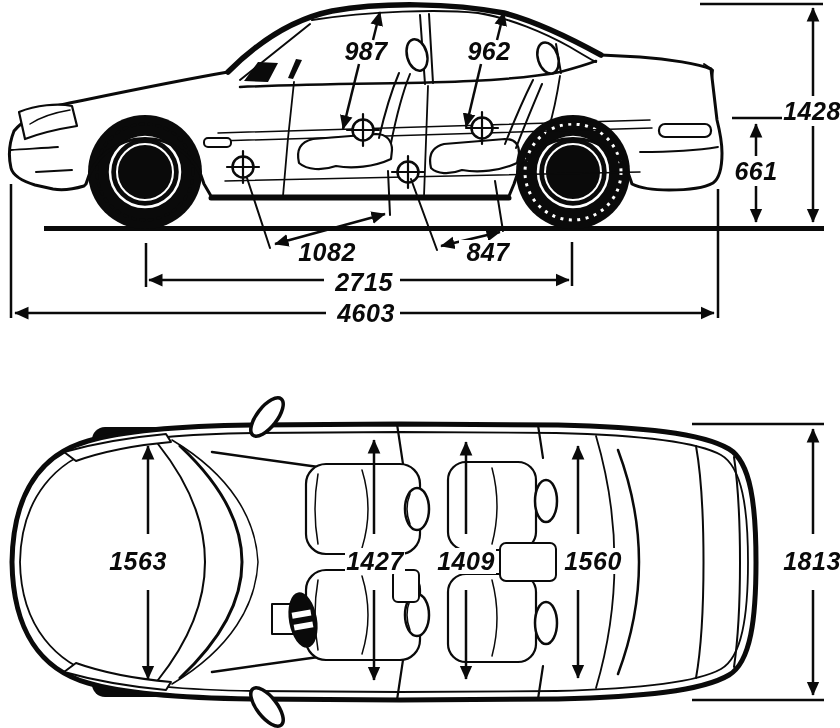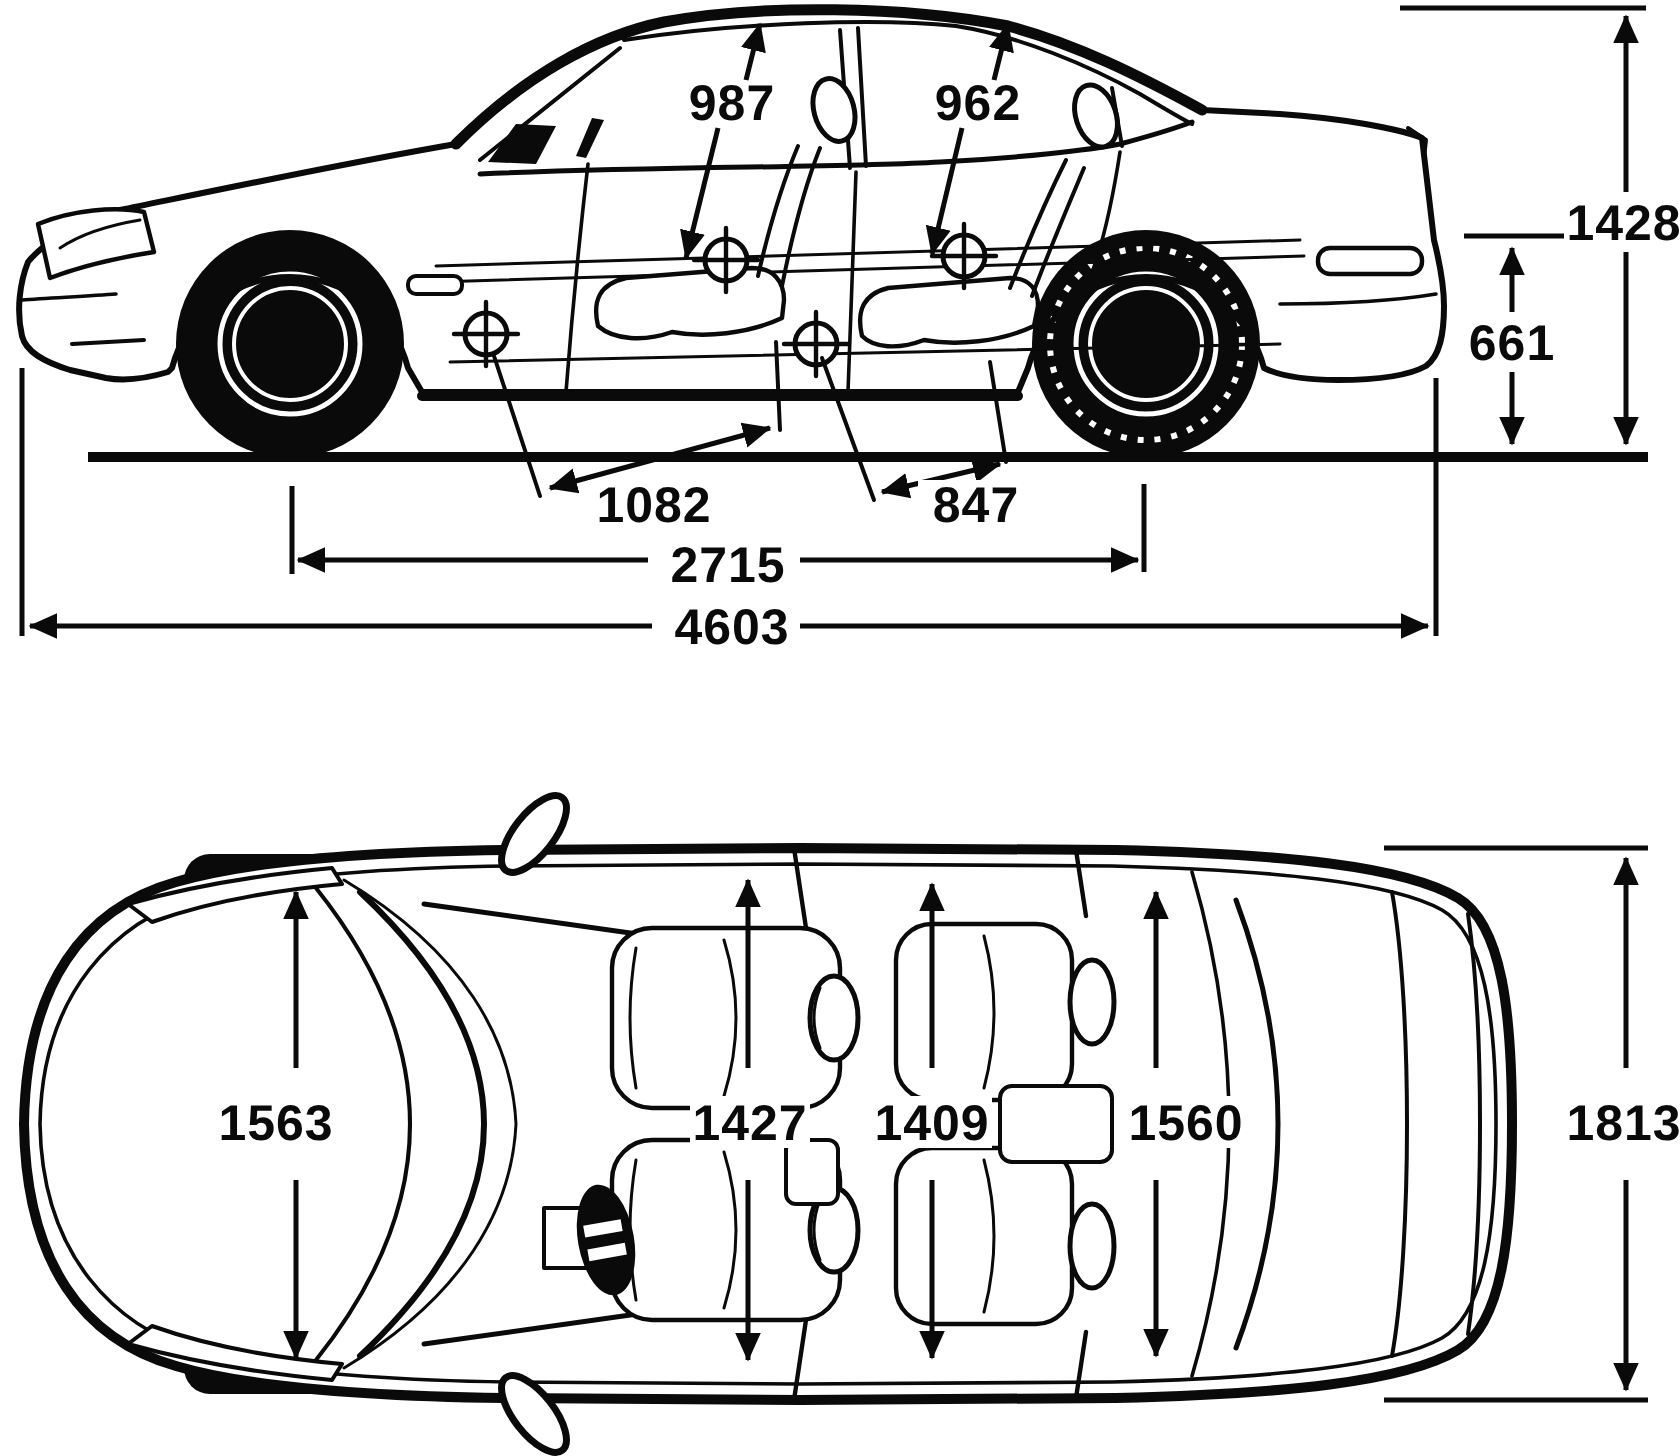--- a/index.html
+++ b/index.html
@@ -1,16 +1,16 @@
 <!DOCTYPE html>
 <html><head>
 <meta charset="utf-8">
 <style>
   html,body{margin:0;padding:0;background:#ffffff;}
-  .stage{width:840px;height:728px;position:relative;background:#ffffff;}
+  .stage{width:840px;height:728px;position:relative;background:#ffffff;font-style:italic;}
   svg{display:block;}
   .ink{stroke:#0a0a0a;fill:none;stroke-linecap:round;stroke-linejoin:round;}
   .w15{stroke-width:1.5}.w18{stroke-width:1.8}.w2{stroke-width:2}.w22{stroke-width:2.2}
   .w25{stroke-width:2.5}.w3{stroke-width:3}.w35{stroke-width:3.5}.w5{stroke-width:5}.w55{stroke-width:5.5}
   .wfill{fill:#ffffff;}
   .bfill{fill:#0a0a0a;stroke:none;}
   .dim{stroke:#0a0a0a;stroke-width:2.5;fill:none;stroke-linecap:butt;}
   .lbl{font-family:"Liberation Sans",sans-serif;font-weight:bold;font-size:25px;fill:#0a0a0a;text-anchor:middle;letter-spacing:0.5px;}
 </style>
 </head>

